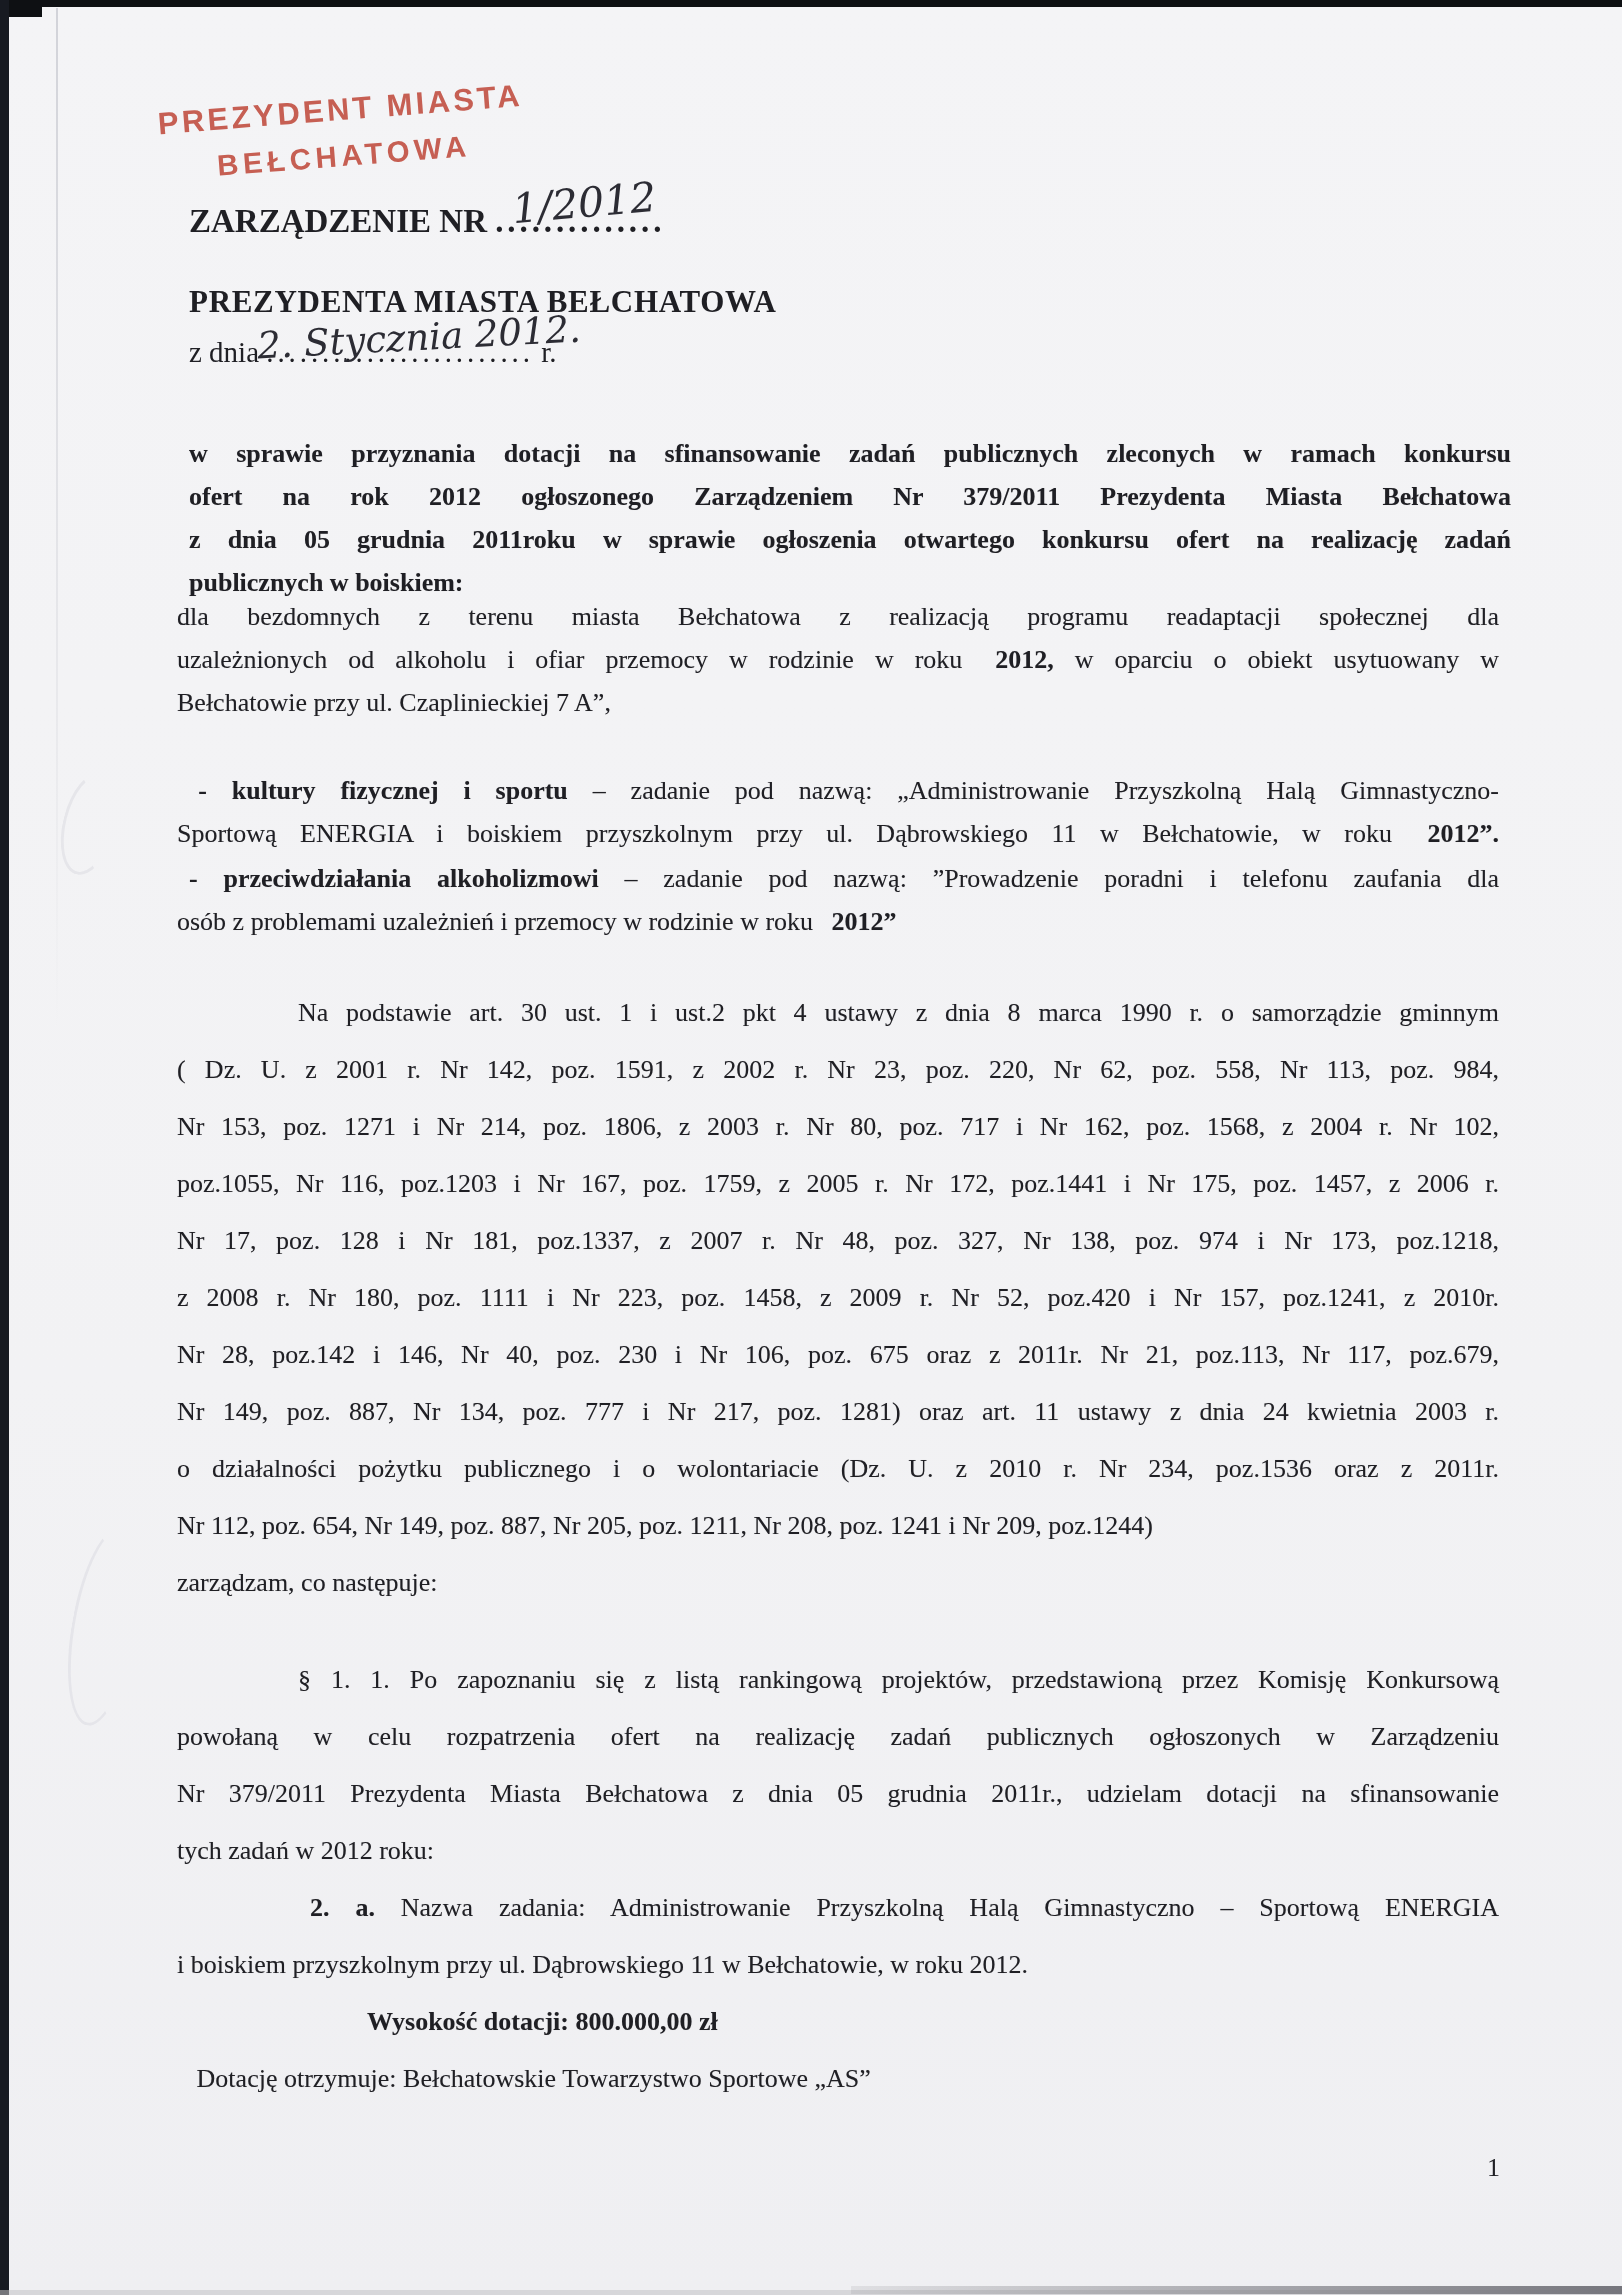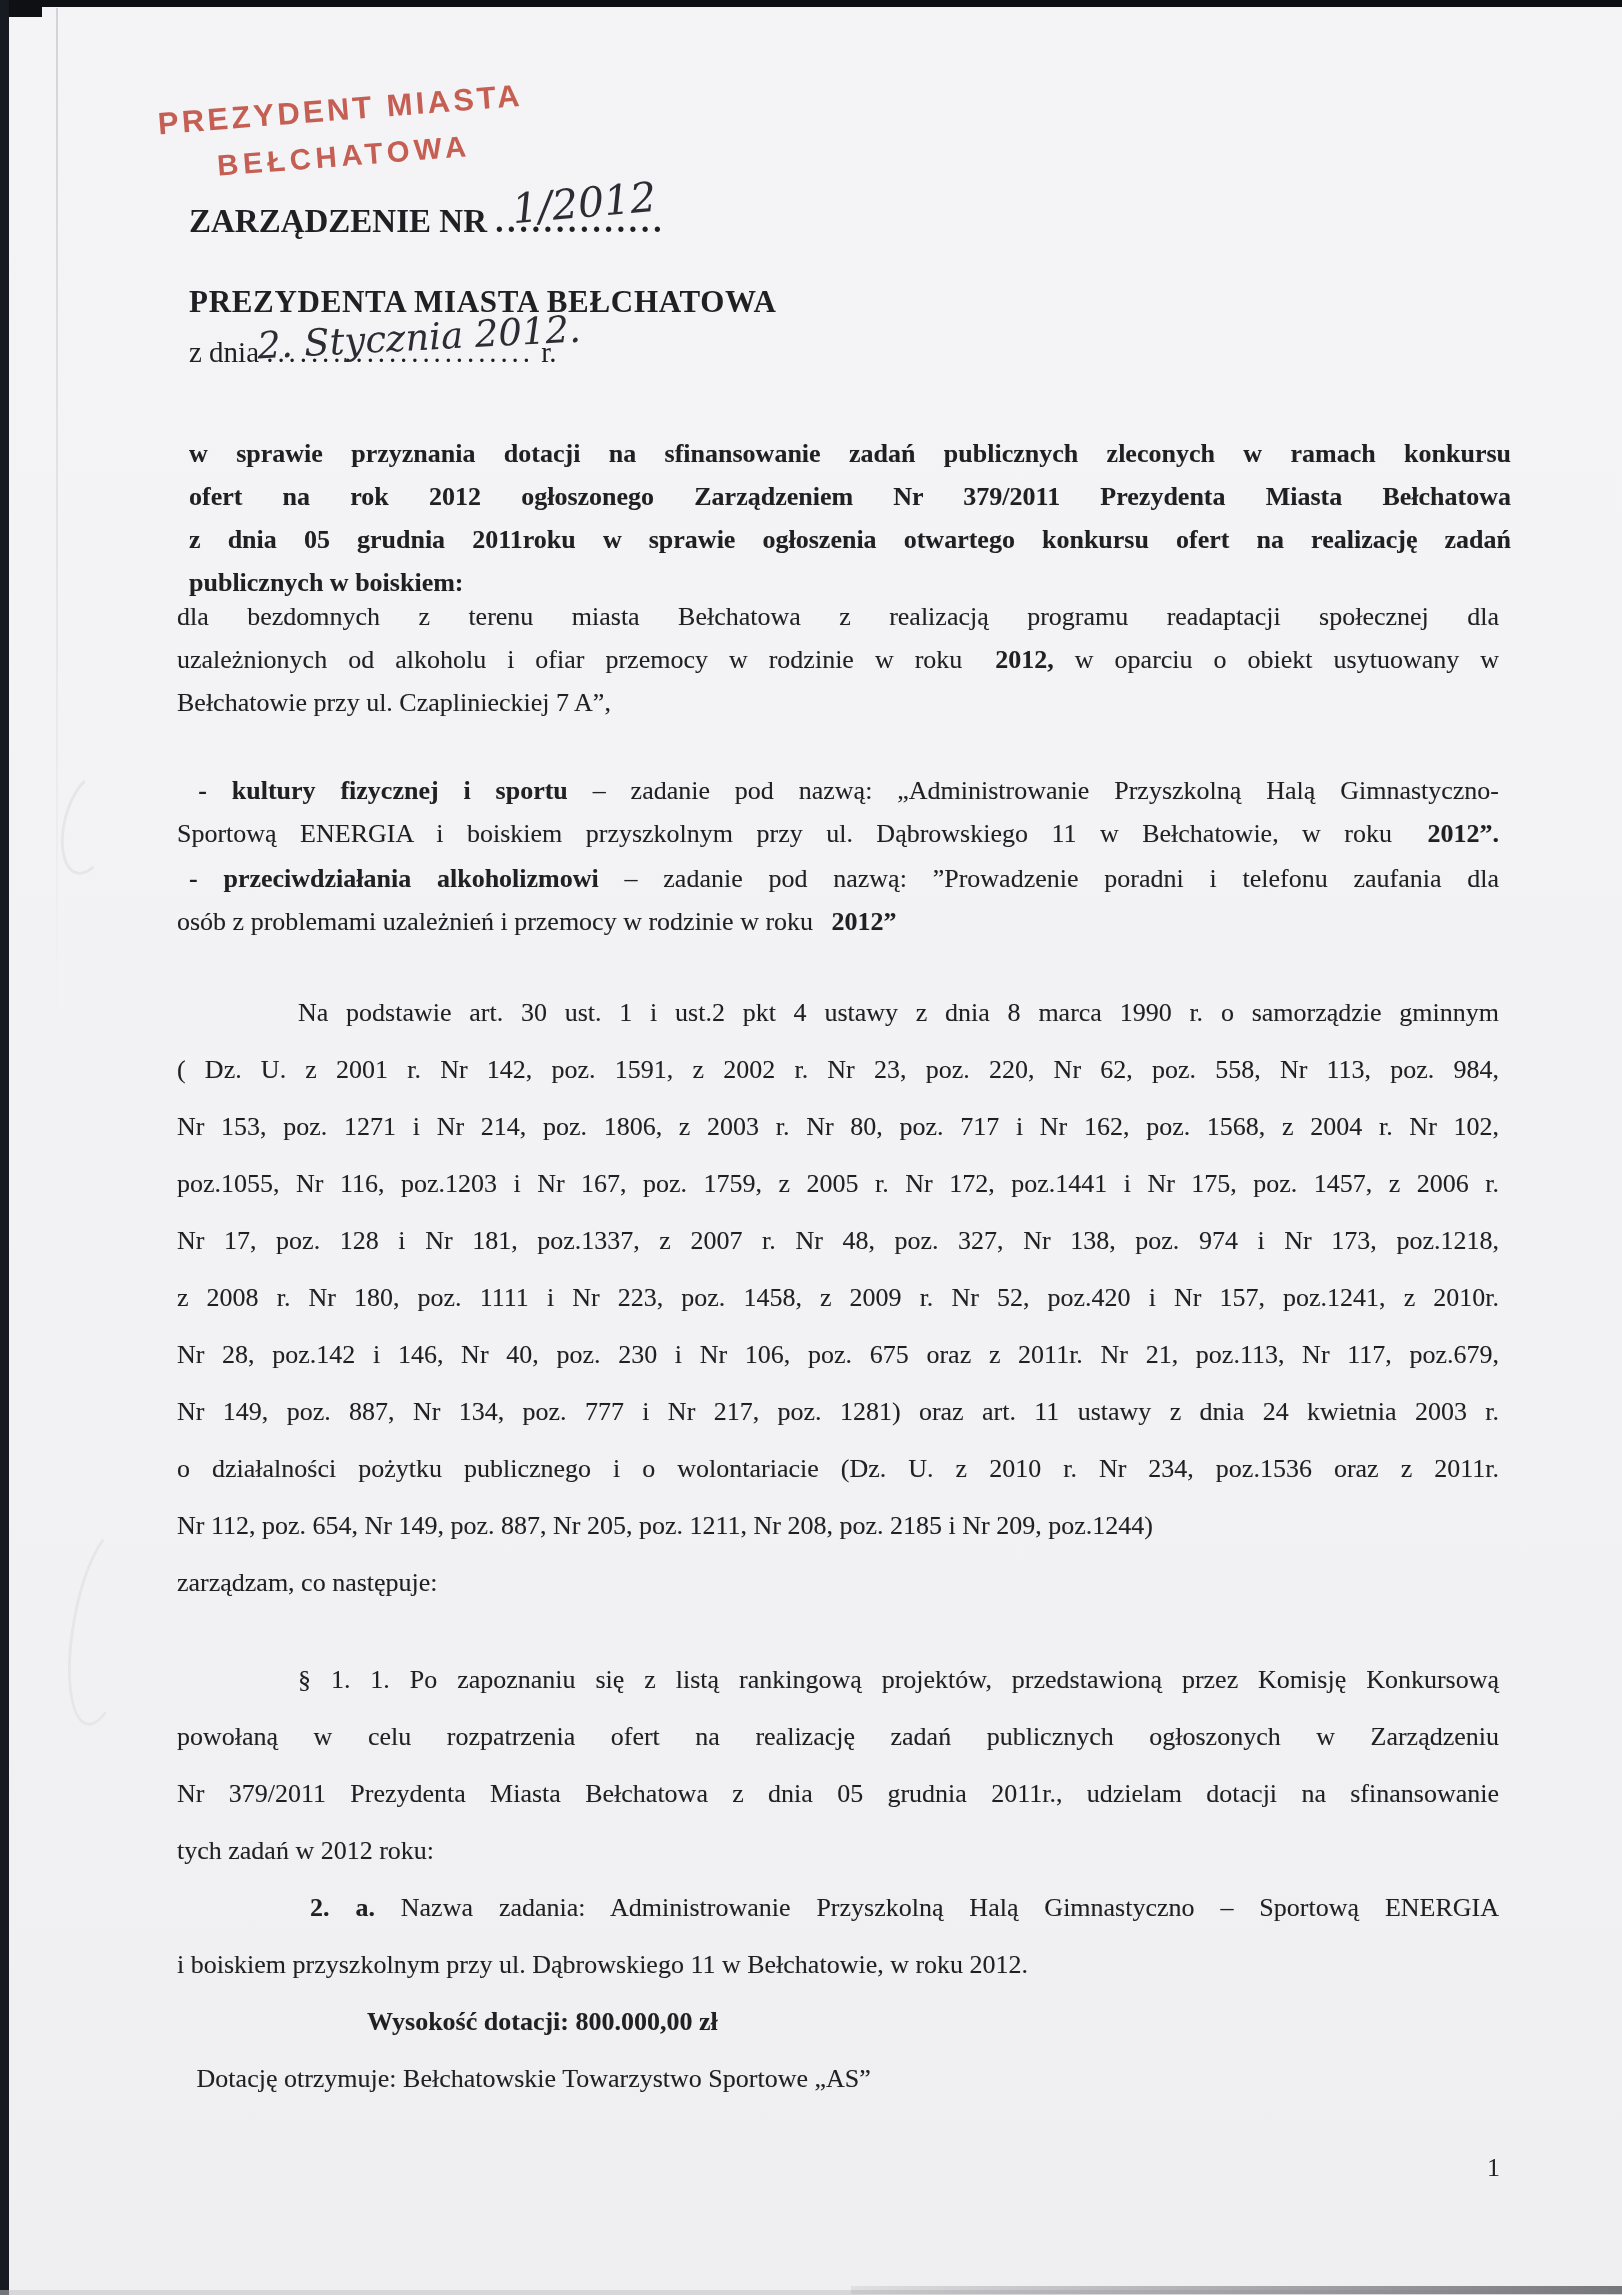--- a/index.html
+++ b/index.html
@@ -113,21 +113,21 @@
   <div class="block b87" style="top:984px">
     <div class="line ind1">Na podstawie art. 30 ust. 1 i ust.2 pkt 4 ustawy z dnia 8 marca 1990 r. o samorządzie gminnym</div>
     <div class="line">( Dz. U. z 2001 r. Nr 142, poz. 1591, z 2002 r. Nr 23, poz. 220, Nr 62, poz. 558, Nr 113, poz. 984,</div>
     <div class="line">Nr 153, poz. 1271 i Nr 214, poz. 1806, z 2003 r. Nr 80, poz. 717 i Nr 162, poz. 1568, z 2004 r. Nr 102,</div>
     <div class="line">poz.1055, Nr 116, poz.1203 i Nr 167, poz. 1759, z 2005 r. Nr 172, poz.1441 i Nr 175, poz. 1457, z 2006 r.</div>
     <div class="line">Nr 17, poz. 128 i Nr 181, poz.1337, z 2007 r. Nr 48, poz. 327, Nr 138, poz. 974 i Nr 173, poz.1218,</div>
     <div class="line">z 2008 r. Nr 180, poz. 1111 i Nr 223, poz. 1458, z 2009 r. Nr 52, poz.420 i Nr 157, poz.1241, z 2010r.</div>
     <div class="line">Nr 28, poz.142 i 146, Nr 40, poz. 230 i Nr 106, poz. 675 oraz z 2011r. Nr 21, poz.113, Nr 117, poz.679,</div>
     <div class="line">Nr 149, poz. 887, Nr 134, poz. 777 i Nr 217, poz. 1281) oraz art. 11 ustawy z dnia 24 kwietnia 2003 r.</div>
     <div class="line">o działalności pożytku publicznego i o wolontariacie (Dz. U. z 2010 r. Nr 234, poz.1536 oraz z 2011r.</div>
-    <div class="line noj">Nr 112, poz. 654, Nr 149, poz. 887, Nr 205, poz. 1211, Nr 208, poz. 2185 i Nr 209, poz.1244)</div>
+    <div class="line noj">Nr 112, poz. 654, Nr 149, poz. 887, Nr 205, poz. 1211, Nr 208, poz. 1241 i Nr 209, poz.1244)</div>
     <div class="line noj">zarządzam, co następuje:</div>
   </div>
 
   <div class="block b87" style="top:1651px">
     <div class="line ind1">§ 1. 1. Po zapoznaniu się z listą rankingową projektów, przedstawioną przez Komisję Konkursową</div>
     <div class="line">powołaną w celu rozpatrzenia ofert na realizację zadań publicznych ogłoszonych w Zarządzeniu</div>
     <div class="line">Nr 379/2011 Prezydenta Miasta Bełchatowa z dnia 05 grudnia 2011r., udzielam dotacji na sfinansowanie</div>
     <div class="line noj">tych zadań w 2012 roku:</div>
   </div>
 

